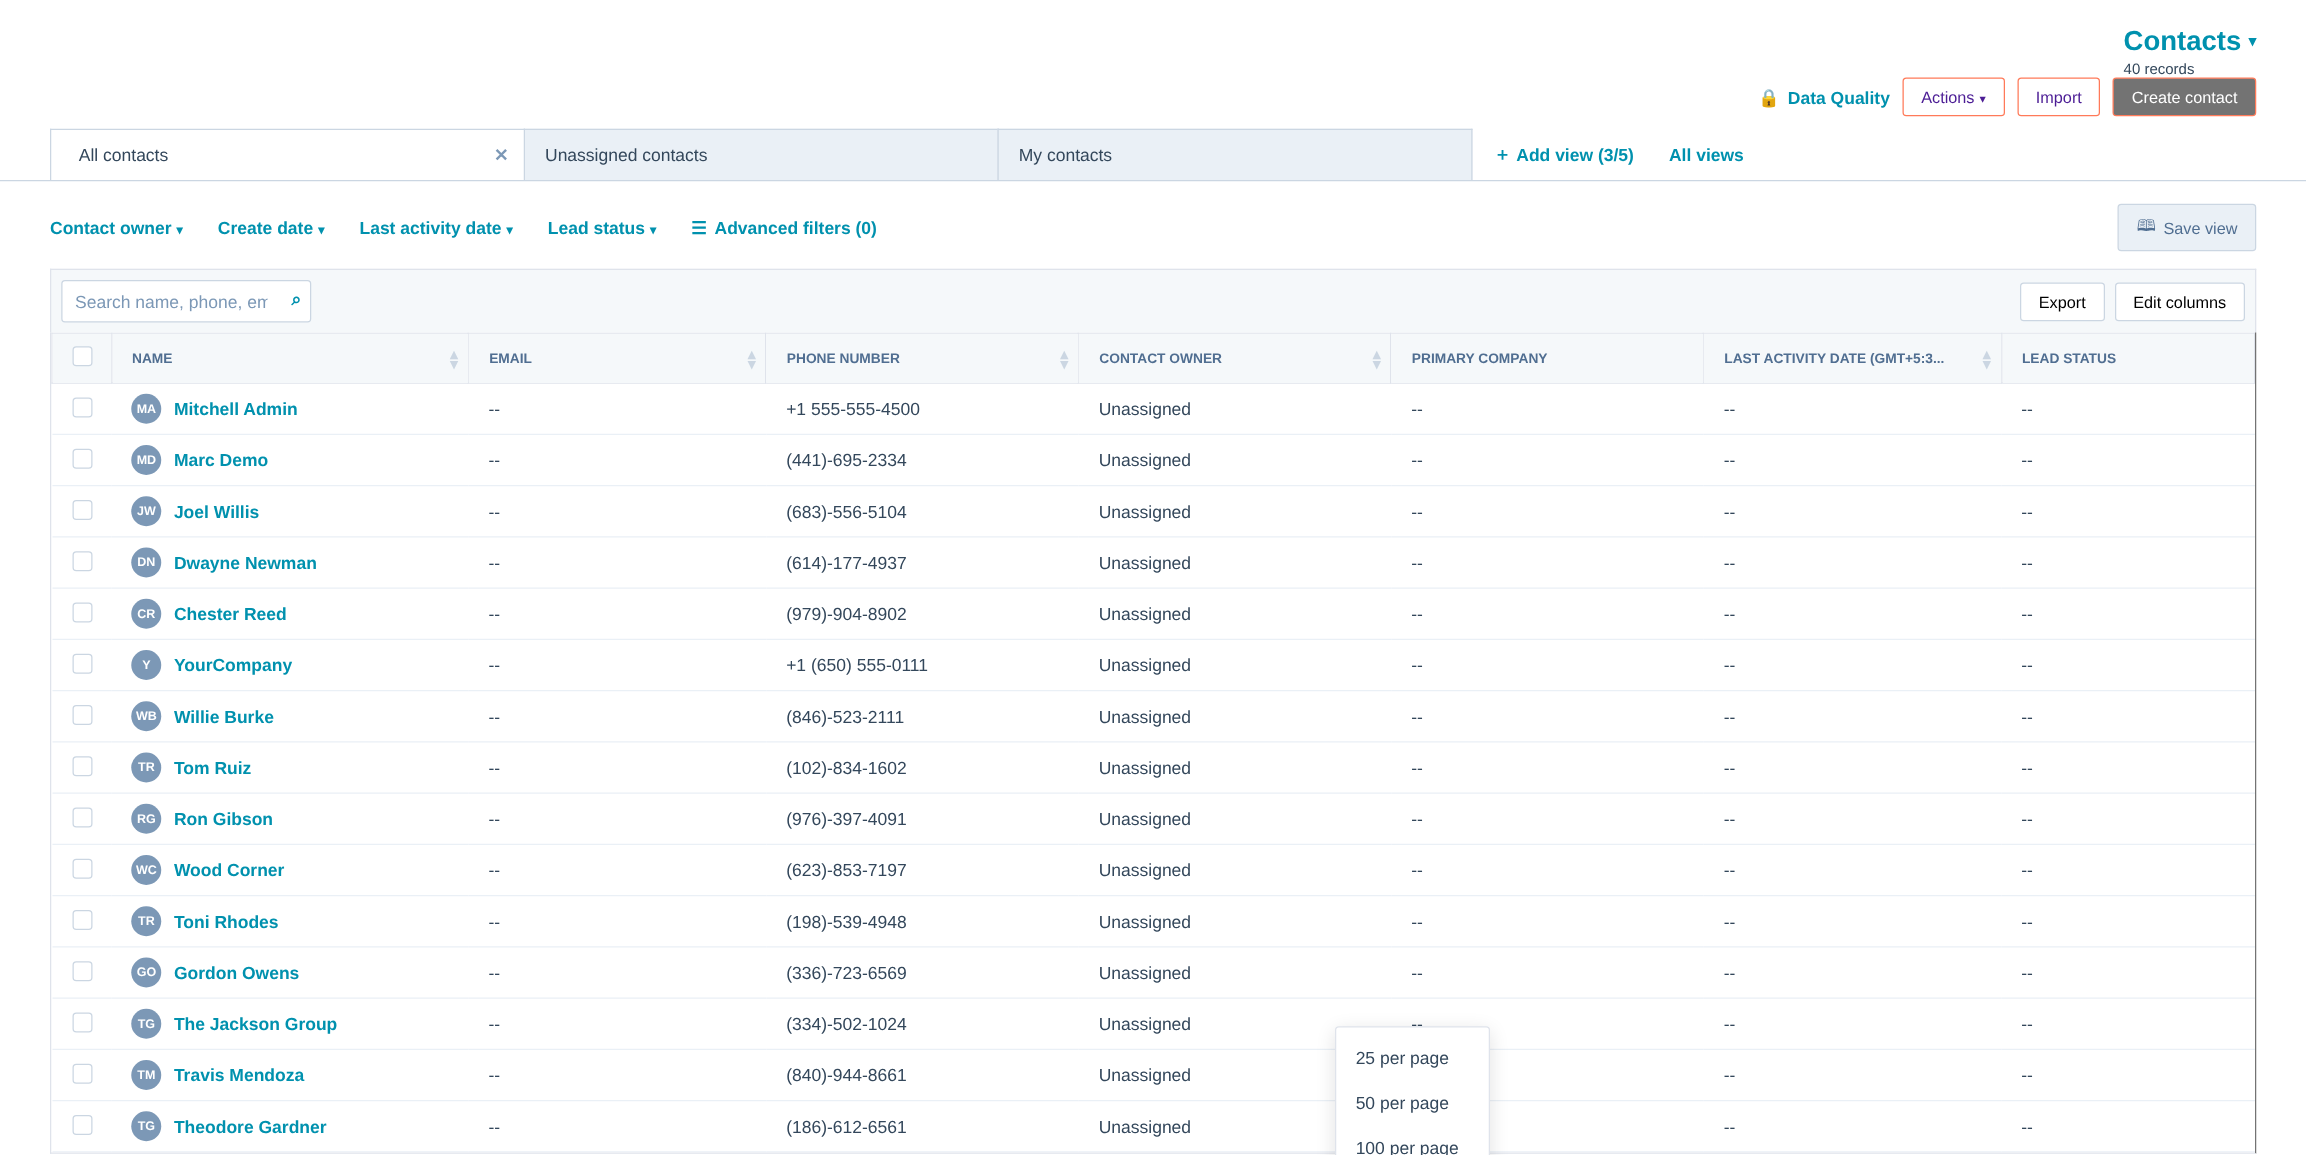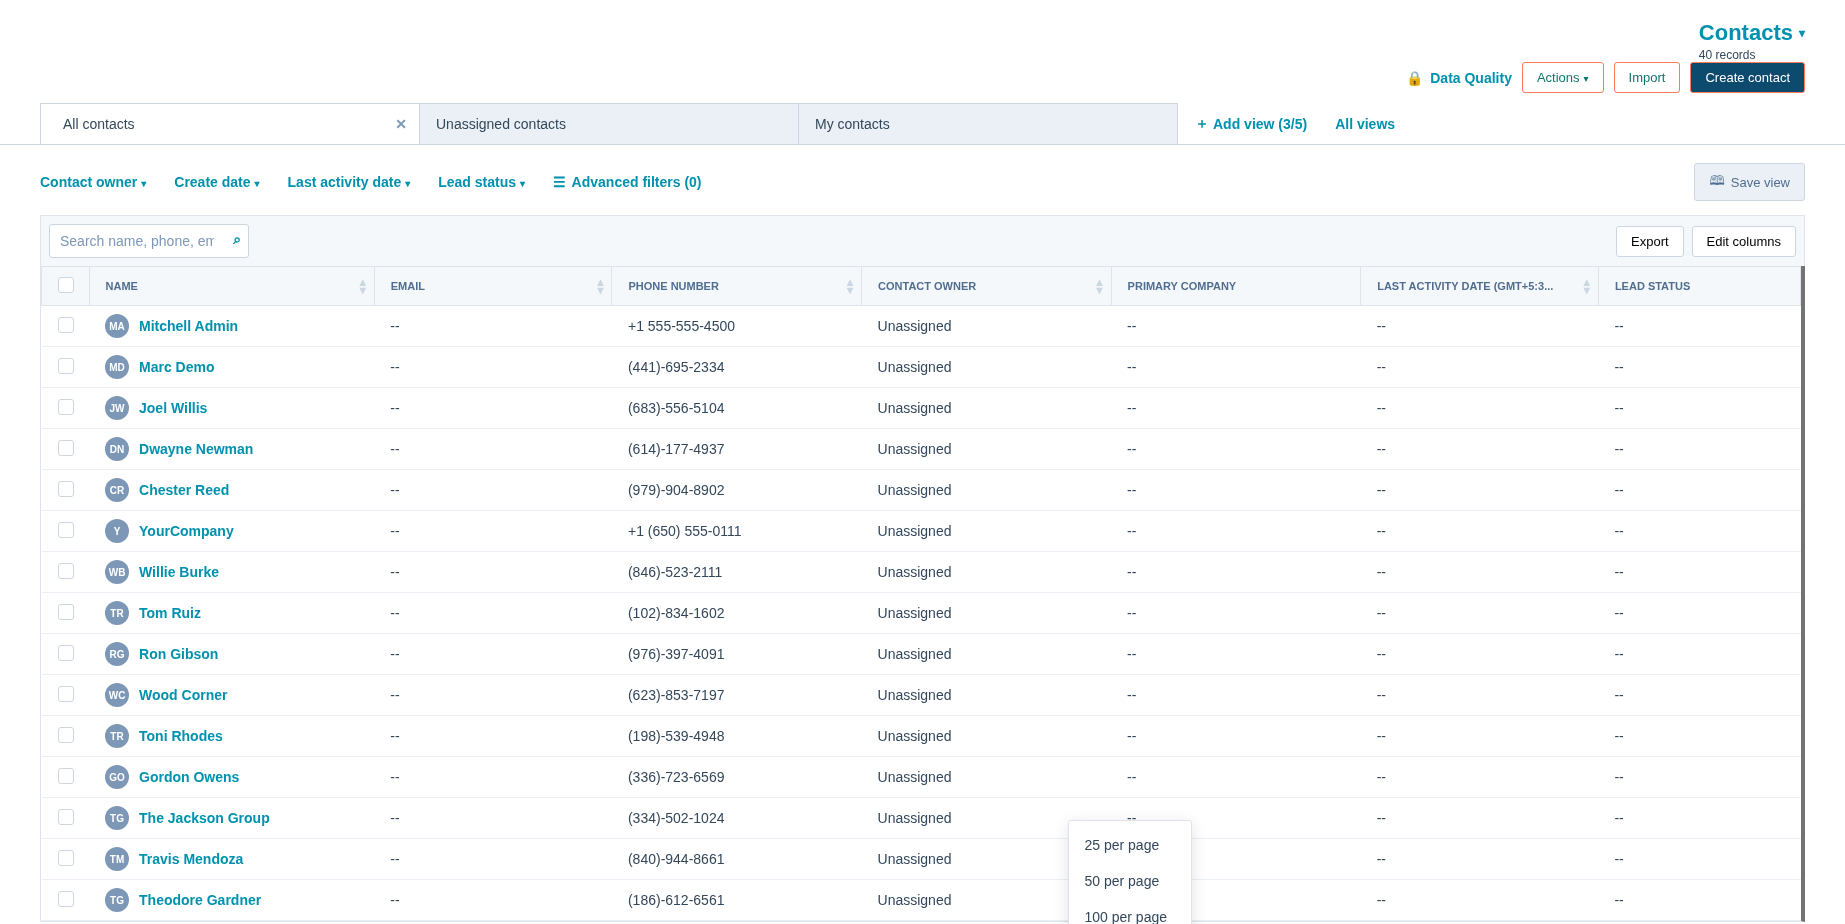--- a/index.html
+++ b/index.html
@@ -7,22 +7,22 @@
 .page { padding: 20px 40px 20px 40px; }
 
 .header-row { display: flex; justify-content: space-between; align-items: flex-end; margin-bottom: 10px; flex-direction: column; }
 .title-block { display:flex; flex-direction:column; }
 .page-title { display:flex; align-items:center; font-size: 22px; font-weight: 600; color:#0091ae; cursor:pointer; }
 .page-title .caret { margin-left:6px; font-size:12px; }
 .record-count { font-size:12px; color:#33475b; margin-top:2px; }
 .header-actions { display:flex; align-items:center; gap:10px; }
 .data-quality { color:#0091ae; font-weight:600; font-size:14px; display:flex; align-items:center; gap:6px; cursor:pointer; }
 .btn { border:1px solid #cbd6e2; background:#fff; padding:7px 14px; border-radius:3px; font-size:13px; font-weight:500; cursor:pointer; }
-.btn-orange-outline { border-color:#ff7a59; color:#0f766e; }
-.btn-orange { background:#0c4a6e; color:#fff; border-color:#ff7a59; font-weight:500; }
+.btn-orange-outline { border-color:#ff7a59; color:#4c1d95; }
+.btn-orange { background:#737373; color:#fff; border-color:#ff7a59; font-weight:500; }
 .caret-down::after { content:"▾"; margin-left:4px; font-size:10px; }
 
 .tabs-row { display:flex; align-items:stretch; border-bottom:1px solid #cbd6e2; margin: 0 -40px; padding:0 40px; }
 .tab { flex:0 0 380px; padding:12px 16px; border:1px solid #cbd6e2; border-bottom:none; background:#eaf0f6; color:#33475b; position:relative; cursor:pointer; margin-right:-1px; }
 .tab.active { background:#fff; z-index:2;padding-left:22px; }
 .tab .close { position:absolute; right:12px; top:12px; color:#7c98b6; font-weight:bold; }
 .tab-actions { display:flex; align-items:center; gap:28px; padding:0 18px; }
 .link { color:#0091ae; font-weight:600; cursor:pointer; }
 .add-view { display:flex; align-items:center; gap:4px; }
 
@@ -49,21 +49,21 @@
 .col-email { width:200px; }
 .col-phone { width:210px; }
 .col-owner { width:210px; }
 .col-company { width:210px; }
 .col-activity { width:200px; }
 .col-lead { width:170px; }
 .avatar { width:24px; height:24px; border-radius:50%; background:#7c98b6; color:#fff; font-size:10px; font-weight:600; display:inline-flex; align-items:center; justify-content:center; margin-right:10px; flex-shrink:0; }
 .name-cell { display:flex; align-items:center; }
 .name-link { color:#0091ae; font-weight:600; cursor:pointer; }
 
-.table-scroll { overflow-x:auto; border-left:1px solid #dfe3eb; border-right:4px solid #737373; border-bottom:1px solid #dfe3eb; }
+.table-scroll { overflow-x:auto; border-left:1px solid #dfe3eb; border-right:1px solid #737373; border-bottom:1px solid #dfe3eb; }
 .hscroll { height:12px; overflow-x:scroll; }
 .hscroll-inner { width:1800px; height:1px; }
 
 .pagination { display:flex; justify-content:center; align-items:center; gap:14px; padding:16px 0 6px; position:relative; }
 .pg-arrow { color:#cbd6e2; font-size:16px; }
 .pg-arrow.active { color:#0091ae; cursor:pointer; }
 .pg-label { color:#cbd6e2; font-weight:600; }
 .pg-label.active { color:#0091ae; cursor:pointer; }
 .pg-num { color:#0091ae; font-weight:600; cursor:pointer; padding:2px 8px; }
 .pg-num.current { border:1px solid #0091ae; border-radius:3px; }

